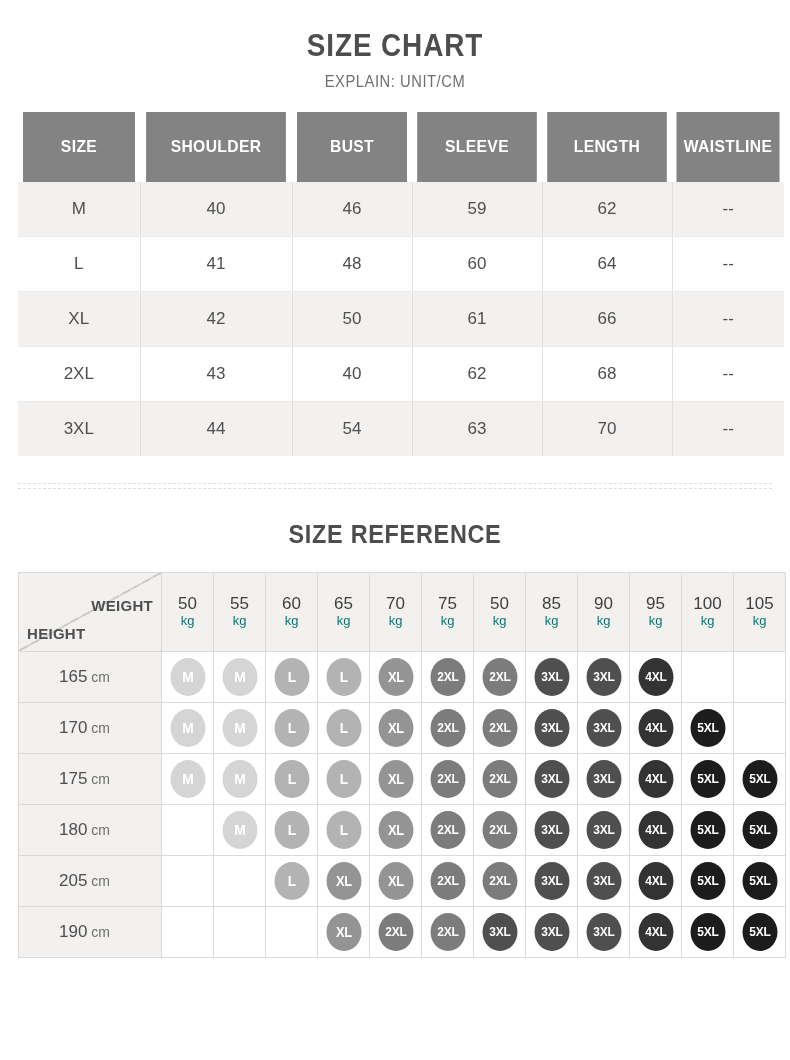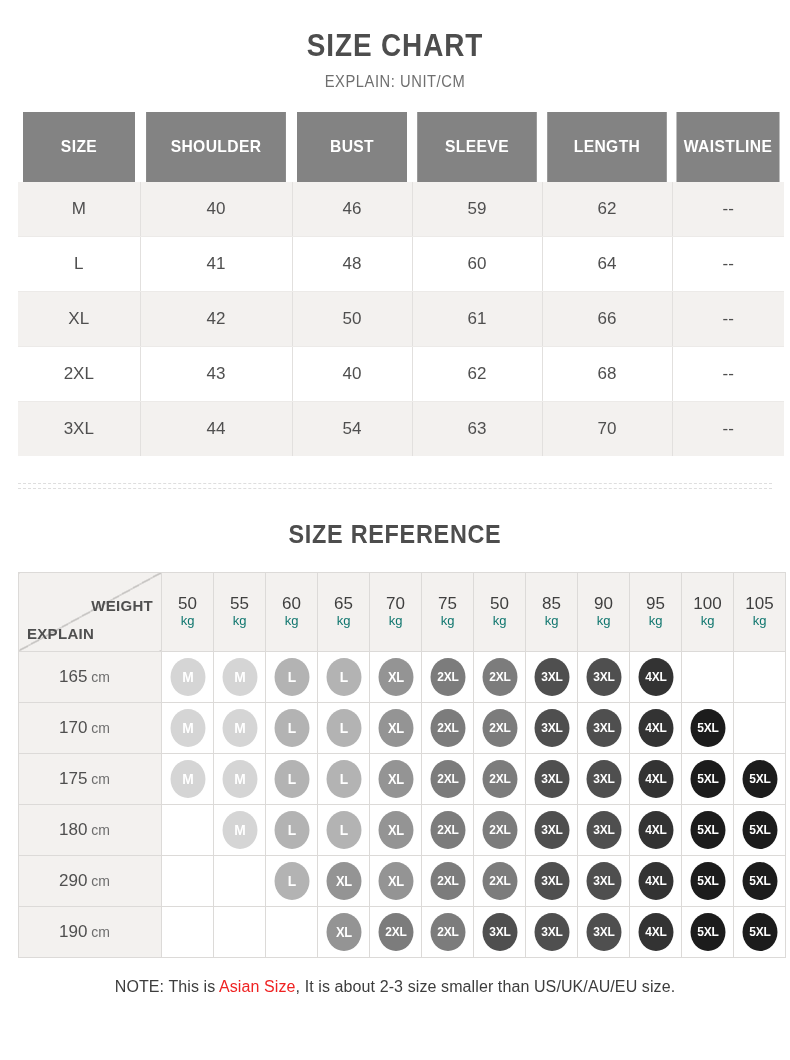--- a/index.html
+++ b/index.html
@@ -300,21 +300,21 @@
 
   <div class="section-two">
     <div class="ref-title">SIZE REFERENCE</div>
 
     <div class="ref-wrap">
       <table class="size-ref">
         <thead>
           <tr id="sr-head">
             <th class="corner">
               <span class="corner-weight">WEIGHT</span>
-              <span class="corner-height">EXPLAIN</span>
+              <span class="corner-height">HEIGHT</span>
             </th>
           <th class="weight-col">
                 <span class="w-num">50</span>
                 <span class="w-unit">kg</span>
               </th>
               <th class="weight-col">
                 <span class="w-num">55</span>
                 <span class="w-unit">kg</span>
               </th>
               <th class="weight-col">
@@ -414,21 +414,21 @@
               <td class="grid-cell"><span class="badge sz-XL">XL</span></td>
               <td class="grid-cell"><span class="badge sz-2XL">2XL</span></td>
               <td class="grid-cell"><span class="badge sz-2XL">2XL</span></td>
               <td class="grid-cell"><span class="badge sz-3XL">3XL</span></td>
               <td class="grid-cell"><span class="badge sz-3XL">3XL</span></td>
               <td class="grid-cell"><span class="badge sz-4XL">4XL</span></td>
               <td class="grid-cell"><span class="badge sz-5XL">5XL</span></td>
               <td class="grid-cell"><span class="badge sz-5XL">5XL</span></td>
             </tr>
             <tr>
-              <td class="height-cell"><span>290</span><span class="h-unit"> cm</span></td>
+              <td class="height-cell"><span>205</span><span class="h-unit"> cm</span></td>
               <td class="grid-cell"></td>
               <td class="grid-cell"></td>
               <td class="grid-cell"><span class="badge sz-L">L</span></td>
               <td class="grid-cell"><span class="badge sz-XL">XL</span></td>
               <td class="grid-cell"><span class="badge sz-XL">XL</span></td>
               <td class="grid-cell"><span class="badge sz-2XL">2XL</span></td>
               <td class="grid-cell"><span class="badge sz-2XL">2XL</span></td>
               <td class="grid-cell"><span class="badge sz-3XL">3XL</span></td>
               <td class="grid-cell"><span class="badge sz-3XL">3XL</span></td>
               <td class="grid-cell"><span class="badge sz-4XL">4XL</span></td>
@@ -447,18 +447,15 @@
               <td class="grid-cell"><span class="badge sz-3XL">3XL</span></td>
               <td class="grid-cell"><span class="badge sz-3XL">3XL</span></td>
               <td class="grid-cell"><span class="badge sz-4XL">4XL</span></td>
               <td class="grid-cell"><span class="badge sz-5XL">5XL</span></td>
               <td class="grid-cell"><span class="badge sz-5XL">5XL</span></td>
             </tr>
           </tbody>
       </table>
     </div>
 
-    <div class="footer-note">
-      <span>NOTE: This is </span><span class="accent">Asian Size</span><span>, It is about 2-3 size smaller than US/UK/AU/EU size.</span>
-    </div>
   </div>
 
 </div>
 
 </body></html>

